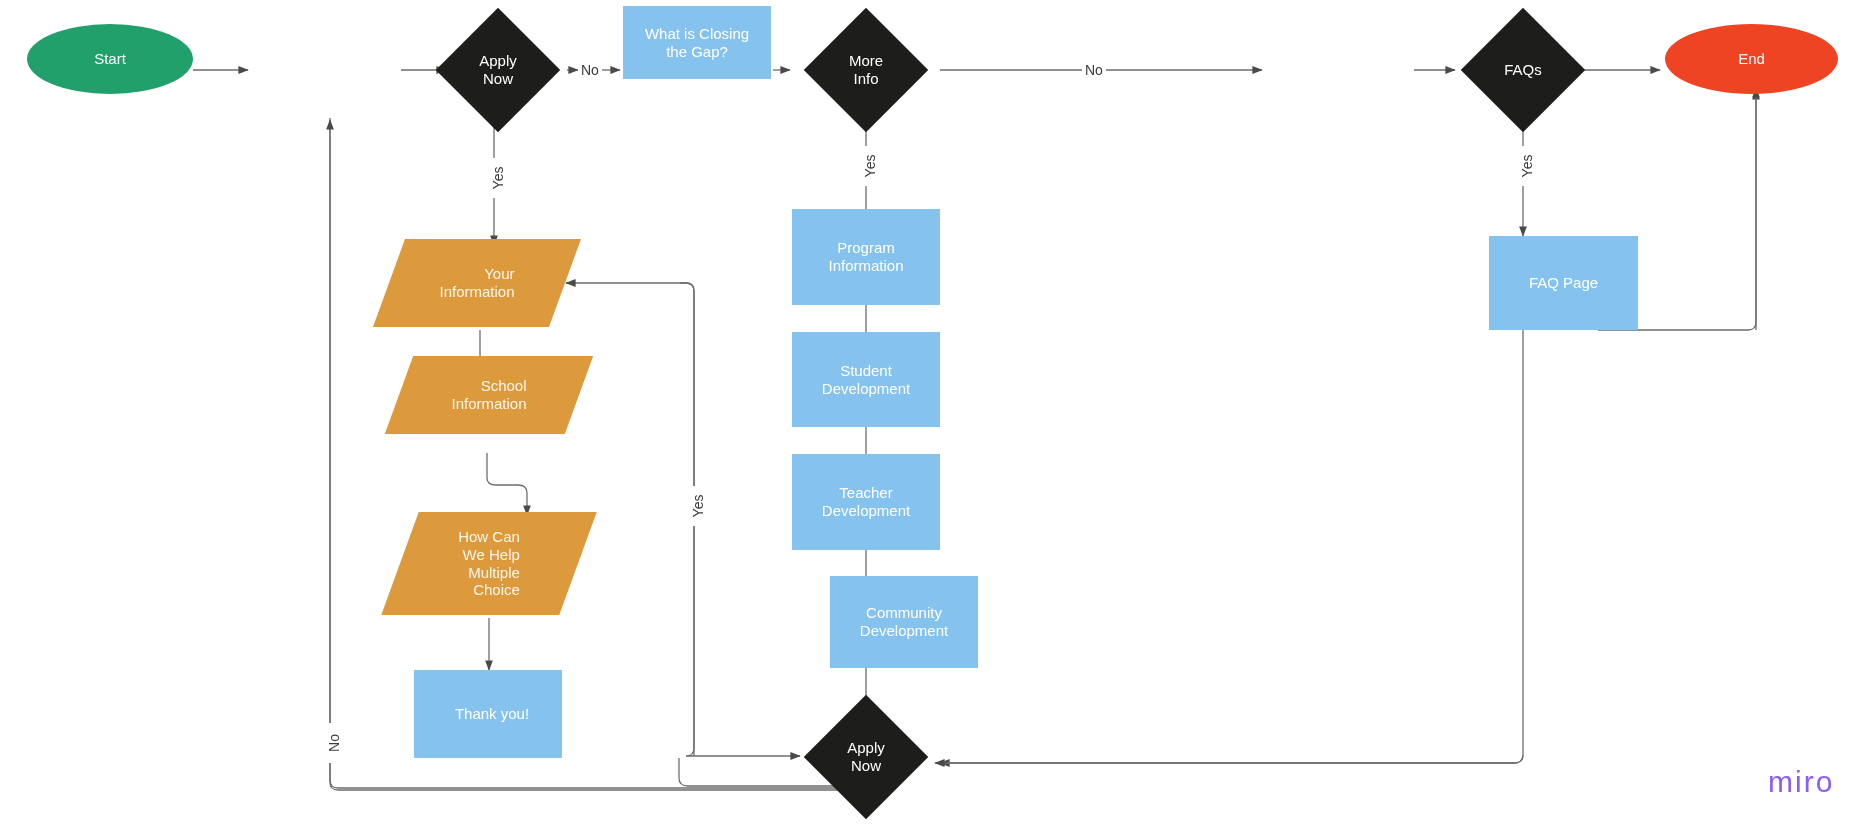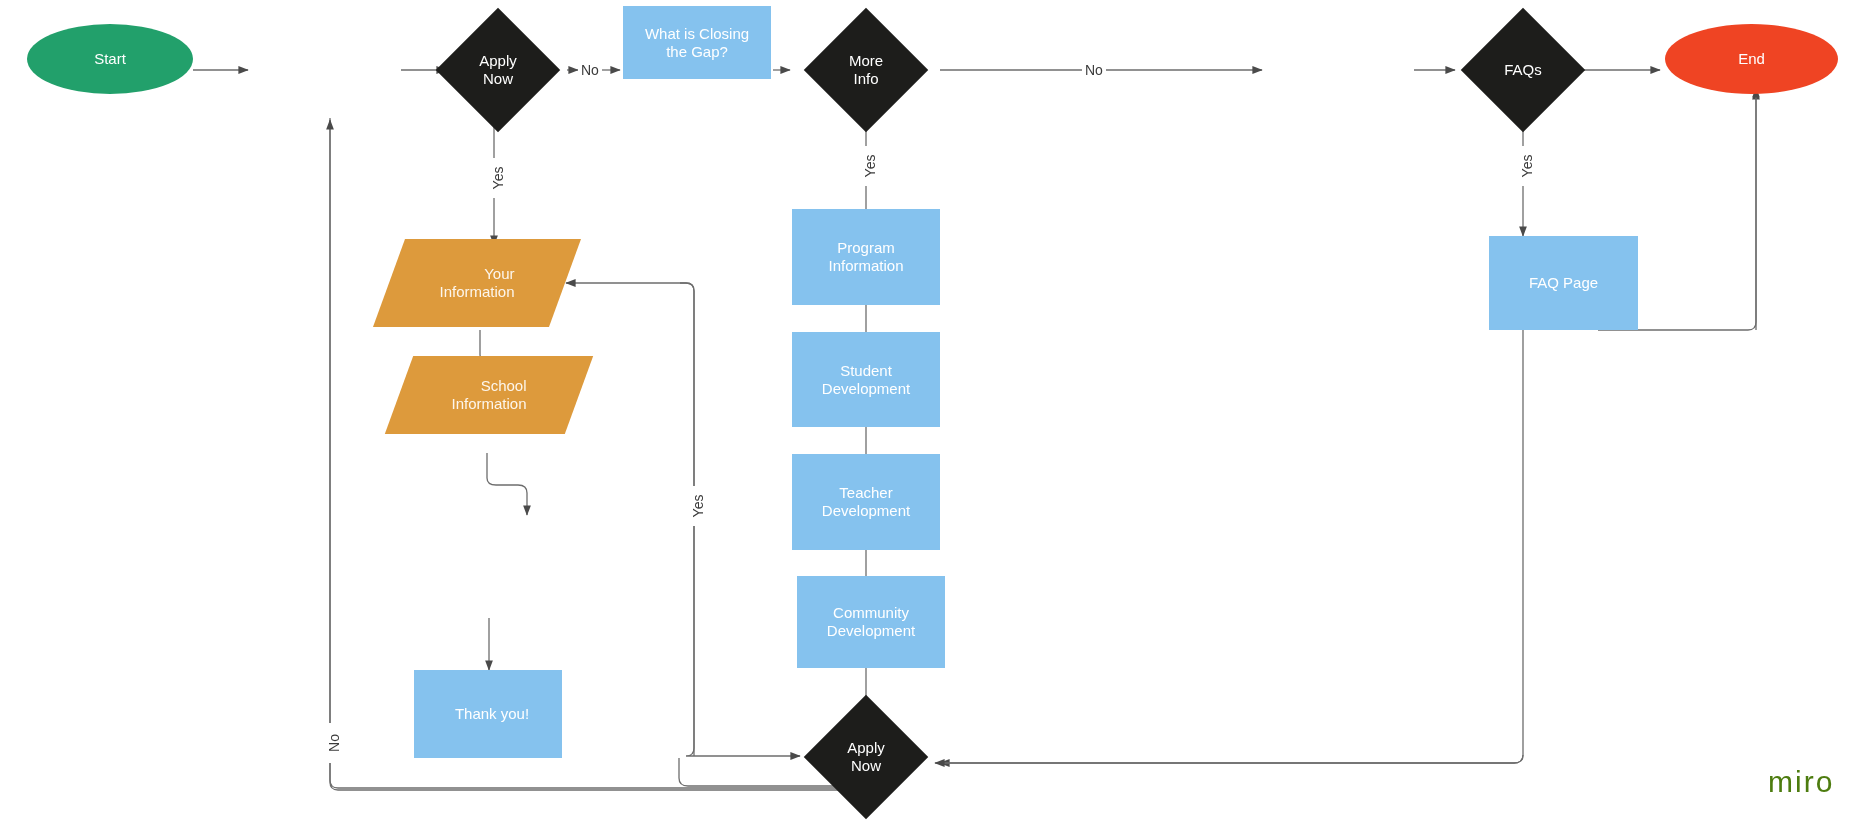--- a/index.html
+++ b/index.html
@@ -17,21 +17,21 @@
   .diamond .dshape{position:absolute;left:0;top:0;width:100%;height:100%;
         background:#1d1d1b;transform:rotate(45deg);}
   .diamond .lbl{position:relative;z-index:2;}
   .para{color:#fdf6ec;font-size:15px;background:transparent;}
   .para .pshape{position:absolute;left:0;top:0;width:100%;height:100%;
         background:#dd9a3c;transform:skewX(-20deg);}
   .para .lbl{position:relative;z-index:2;text-align:right;}
   .edge-label{position:absolute;font-size:14px;color:#3b3b3b;background:#ffffff;
         padding:0 3px;white-space:nowrap;}
   .edge-label.vert{transform:rotate(-90deg);transform-origin:center center;}
-  .watermark{position:absolute;color:#4d7c0f;font-size:30px;letter-spacing:2px;}
+  .watermark{position:absolute;color:#8b5cf6;font-size:30px;letter-spacing:2px;}
 </style>
 </head>
 <body>
 
 <div id="canvas">
 
   <svg id="wires" viewBox="0 0 1867 836">
     <defs>
       <marker id="ah" markerWidth="9" markerHeight="9" refX="7.4" refY="3" orient="auto" markerUnits="strokeWidth">
         <path d="M0,0 L8,3 L0,6 z" fill="#4a4a4a"></path>
@@ -107,41 +107,48 @@
     <span class="lbl">Your
 Information</span>
   </div>
 
   <div class="node para" style="left:399px;top:356px;width:180px;height:78px;">
     <span class="pshape"></span>
     <span class="lbl">School
 Information</span>
   </div>
 
+  <div class="node para" style="left:400px;top:512px;width:178px;height:103px;">
+    <span class="pshape"></span>
+    <span class="lbl">How Can
+We Help
+Multiple
+Choice</span>
+  </div>
 
   <div class="node rect" style="left:414px;top:670px;width:148px;height:88px;padding-left:8px;">
     <span class="lbl">Thank you!</span>
   </div>
 
   <div class="node rect" style="left:792px;top:209px;width:148px;height:96px;">
     <span class="lbl">Program
 Information</span>
   </div>
 
   <div class="node rect" style="left:792px;top:332px;width:148px;height:95px;">
     <span class="lbl">Student
 Development</span>
   </div>
 
   <div class="node rect" style="left:792px;top:454px;width:148px;height:96px;">
     <span class="lbl">Teacher
 Development</span>
   </div>
 
-  <div class="node rect" style="left:797px;top:576px;width:148px;height:92px;">
+  <div class="node rect" style="left:830px;top:576px;width:148px;height:92px;">
     <span class="lbl">Community
 Development</span>
   </div>
 
   <div class="node rect" style="left:1489px;top:236px;width:149px;height:94px;">
     <span class="lbl">FAQ Page</span>
   </div>
 
   <div class="node diamond" style="left:822px;top:713px;width:88px;height:88px;">
     <span class="dshape"></span>

